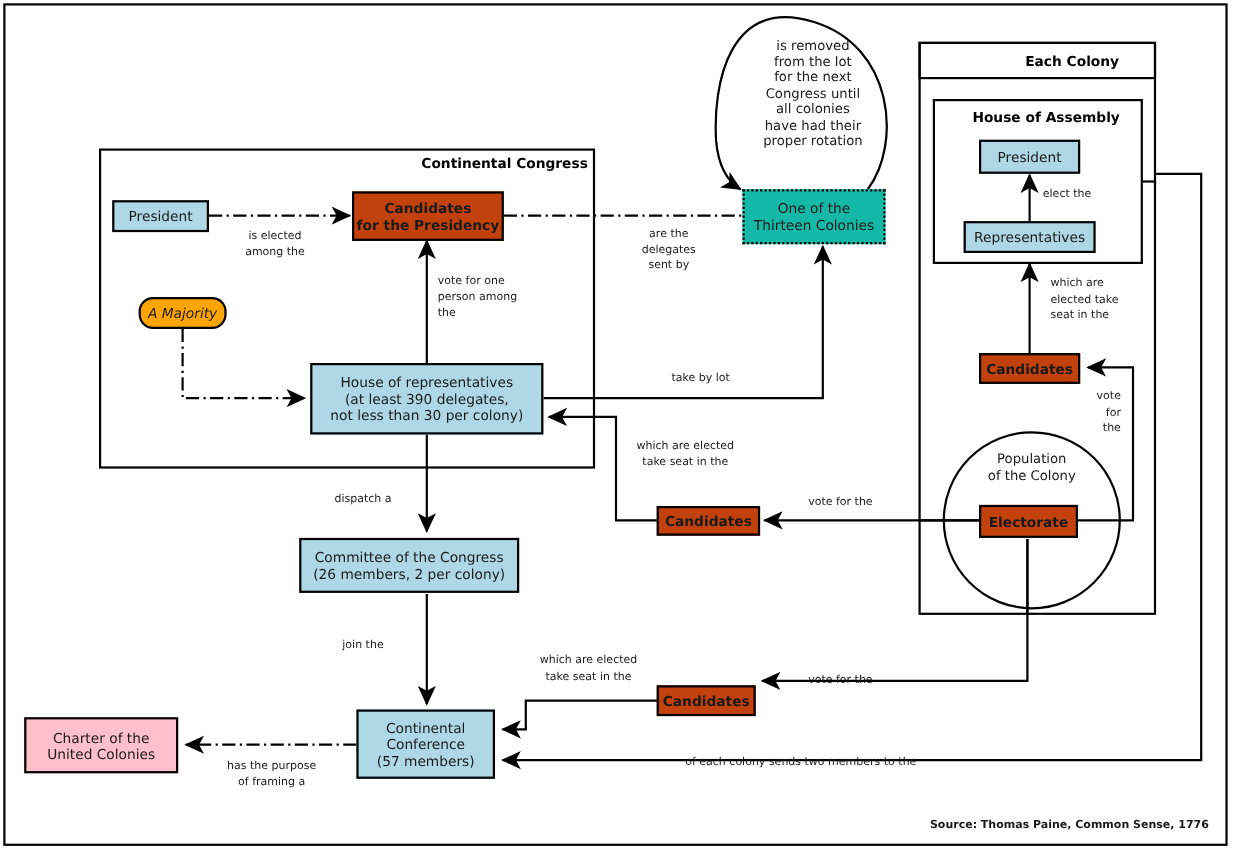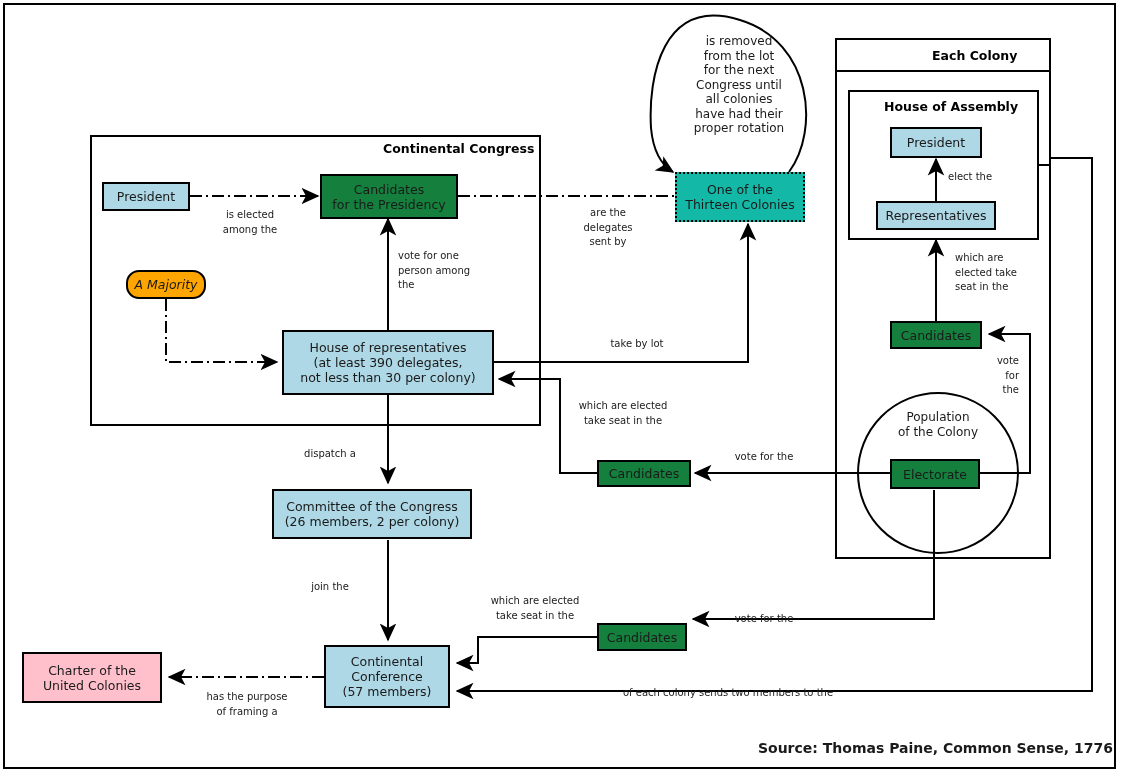--- a/index.html
+++ b/index.html
@@ -36,21 +36,21 @@
     display: flex;
     align-items: center;
     justify-content: center;
     text-align: center;
     font-size: 12.5px;
     line-height: 15px;
     color: #1a1a1a;
     white-space: pre-line;
   }
   .blue  { background: #aed8e6; }
-  .green { background: #15803d; }
+  .green { background: #c2410c; font-weight: bold; }
   .pink  { background: #ffc0cb; }
   .orange{ background: #ffa500; border-radius: 13px; font-style: italic; }
   .dotted-node {
     background: #14b8a6;
     border: 2px dotted #000;
   }
   
   .group {
     position: absolute;
     box-sizing: border-box;
@@ -70,23 +70,23 @@
     font-size: 10px;
     line-height: 14.5px;
     color: #1a1a1a;
     white-space: pre-line;
   }
   .ctr  { text-align: center; transform: translateX(-50%); }
   .rgt  { text-align: right; transform: translateX(-100%); }
   .lft  { text-align: left; }
   #source {
     position: absolute;
-    right: 8px;
+    right: 22px;
     bottom: 18px;
-    font-size: 14px;
+    font-size: 10px;
     font-weight: bold;
     color: #1a1a1a;
     white-space: nowrap;
   }
   .circ-label {
     position: absolute;
     text-align: center;
     font-size: 12px;
     line-height: 14.5px;
     color: #1a1a1a;

